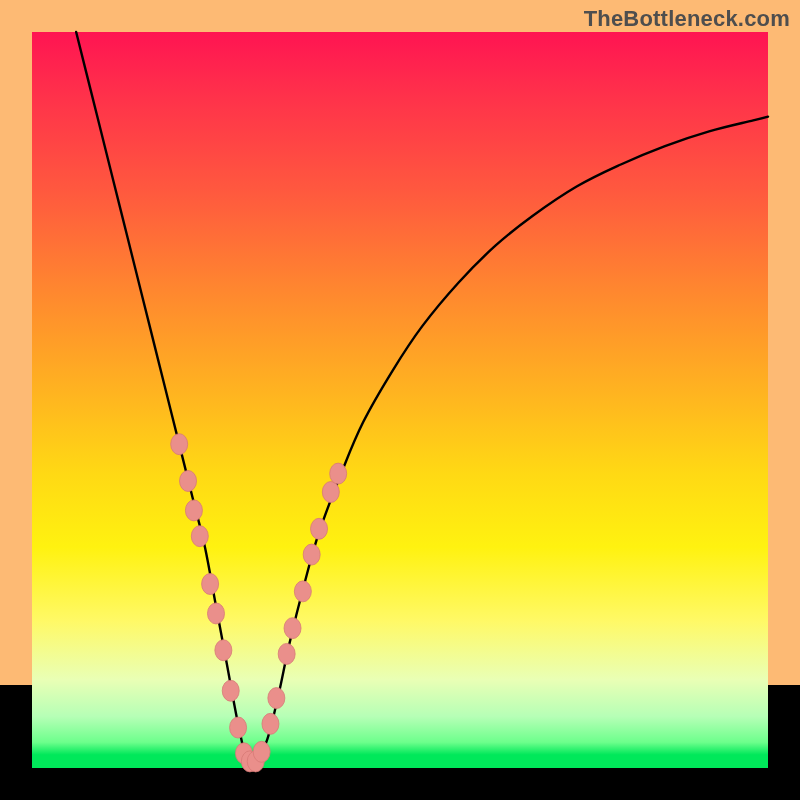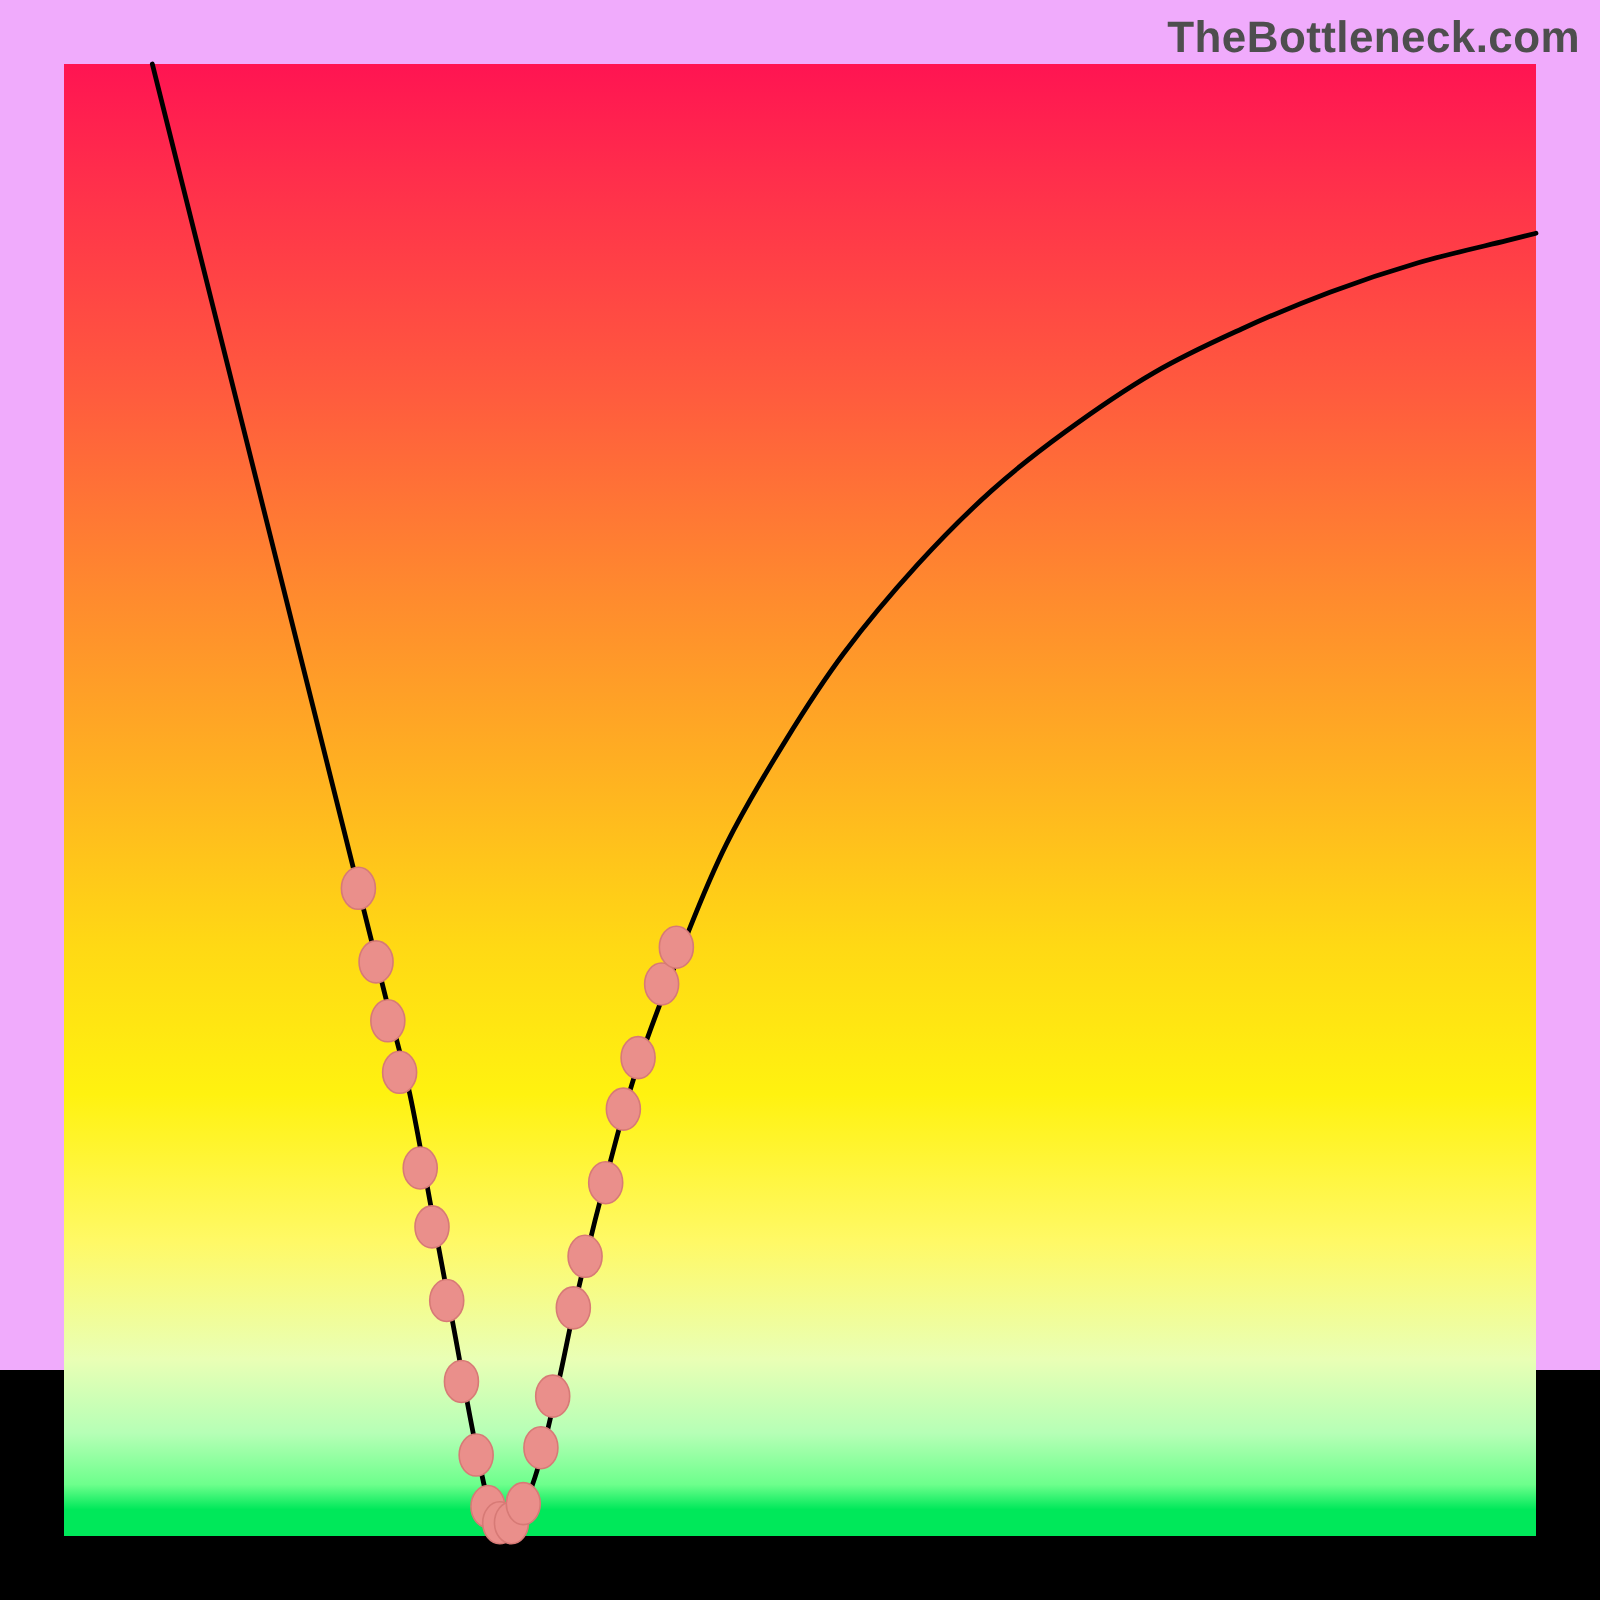--- a/index.html
+++ b/index.html
@@ -8,21 +8,21 @@
     width: 800px;
     height: 800px;
     overflow: hidden;
     background: #000;
     font-family: Arial, Helvetica, sans-serif;
   }
   .frame {
     position: relative;
     width: 800px;
     height: 685px;
-    background: #f0abfc;
+    background: #fdba74;
   }
   .plot-area {
     position: absolute;
     left: 32px;
     top: 32px;
     width: 736px;
     height: 736px;
     
     background: linear-gradient(
       to bottom,

